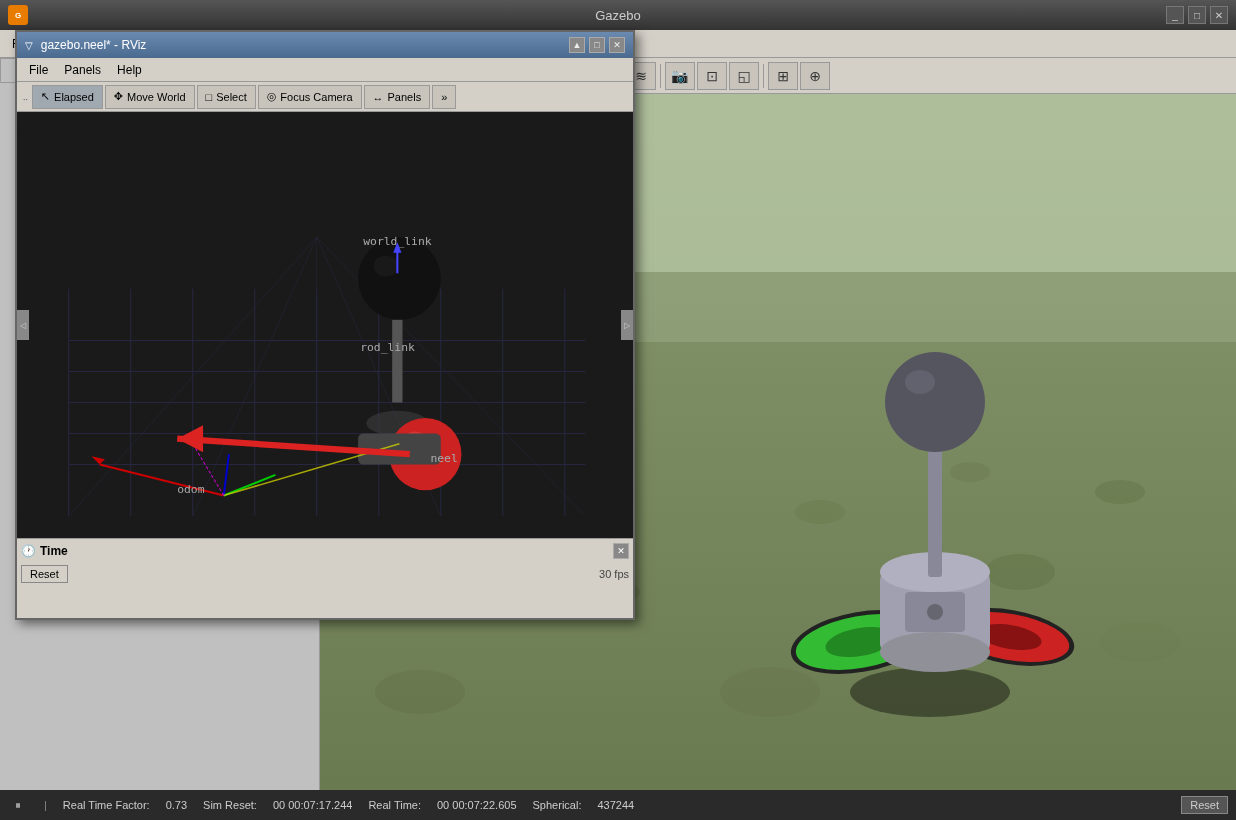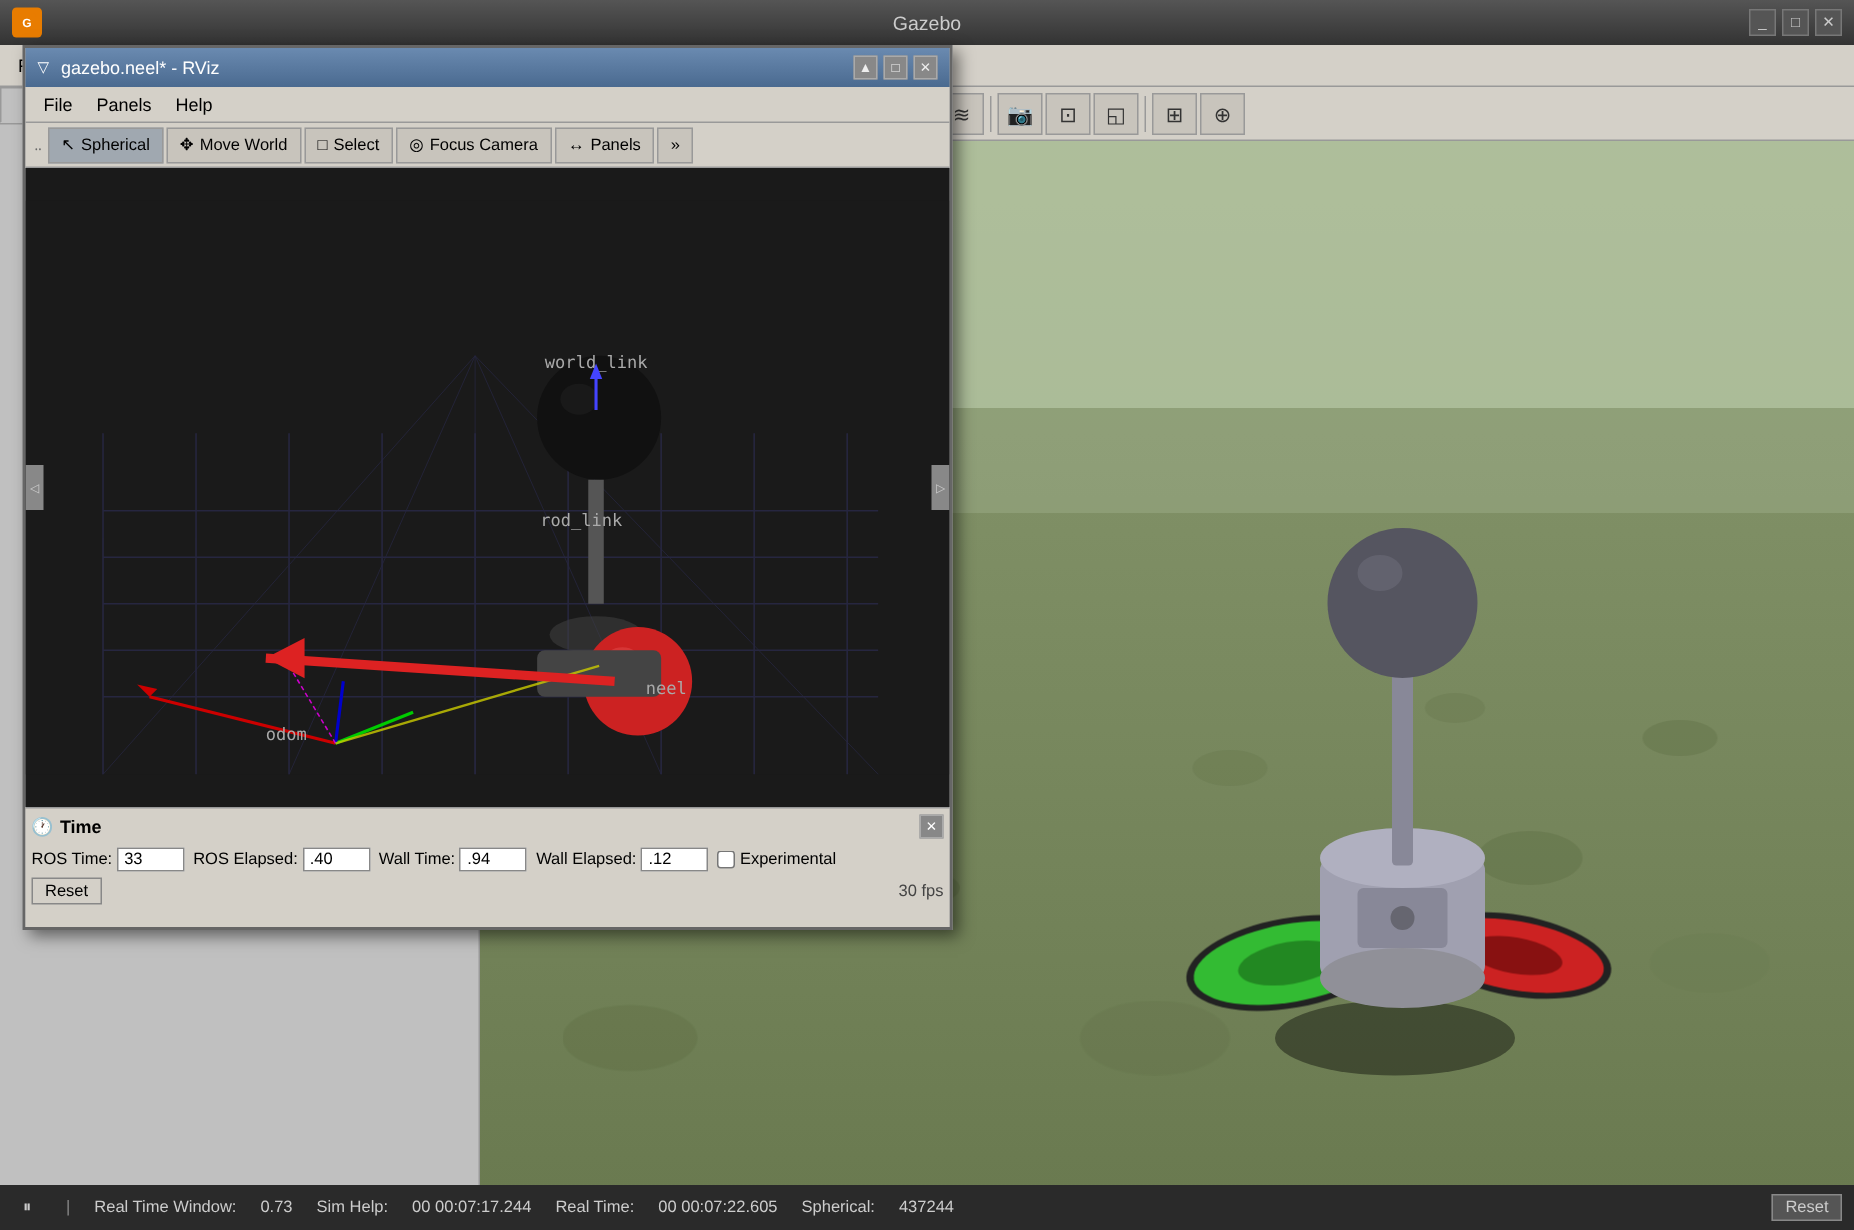--- a/index.html
+++ b/index.html
@@ -470,21 +470,21 @@
     <div class="rviz-menu-bar">
       <span class="rviz-menu-item">File</span>
       <span class="rviz-menu-item">Panels</span>
       <span class="rviz-menu-item">Help</span>
     </div>
 
     <div class="rviz-toolbar">
       <div style="font-size:9px; color:#666; padding:0 2px;">‥</div>
       <div class="rviz-tool-btn active">
         <span>↖</span>
-        <span>Spherical</span>
+        <span>Elapsed</span>
       </div>
       <div class="rviz-tool-btn">
         <span>✥</span>
         <span>Move World</span>
       </div>
       <div class="rviz-tool-btn">
         <span>□</span>
         <span>Select</span>
       </div>
       <div class="rviz-tool-btn">
@@ -577,55 +577,33 @@
     </div>
 
     <div class="rviz-bottom">
       <div class="time-header">
         <div class="time-title">
           <span>🕐</span>
           <span>Time</span>
         </div>
         <div class="time-close-btn">✕</div>
       </div>
-      <div class="time-fields">
-        <div class="time-field-group">
-          <span>ROS Time:</span>
-          <input class="time-input" type="text" value="33" style="">
-        </div>
-        <div class="time-field-group">
-          <span>ROS Elapsed:</span>
-          <input class="time-input" type="text" value=".40" style="">
-        </div>
-        <div class="time-field-group">
-          <span>Wall Time:</span>
-          <input class="time-input" type="text" value=".94" style="">
-        </div>
-        <div class="time-field-group">
-          <span>Wall Elapsed:</span>
-          <input class="time-input" type="text" value=".12" style="">
-        </div>
-        <div class="time-field-group">
-          <input type="checkbox" class="time-checkbox" style="">
-          <span>Experimental</span>
-        </div>
-      </div>
       <div class="time-row2">
         <button class="reset-btn">Reset</button>
         <span class="fps-label">30 fps</span>
       </div>
     </div>
   </div>
 
   <div class="gazebo-bottom-bar">
     <div class="bottom-play-btn">⏸</div>
     <span style="color:#888">|</span>
-    <span>Real Time Window:</span>
+    <span>Real Time Factor:</span>
     <span>0.73</span>
-    <span>Sim Help:</span>
+    <span>Sim Reset:</span>
     <span>00 00:07:17.244</span>
     <span>Real Time:</span>
     <span>00 00:07:22.605</span>
     <span>Spherical:</span>
     <span>437244</span>
     <div style="flex:1;"></div>
     <button style="background:#555; border:1px solid #888; color:#ccc; padding:2px 8px; font-size:11px; cursor:pointer;">Reset</button>
   </div>
 
 </div>

